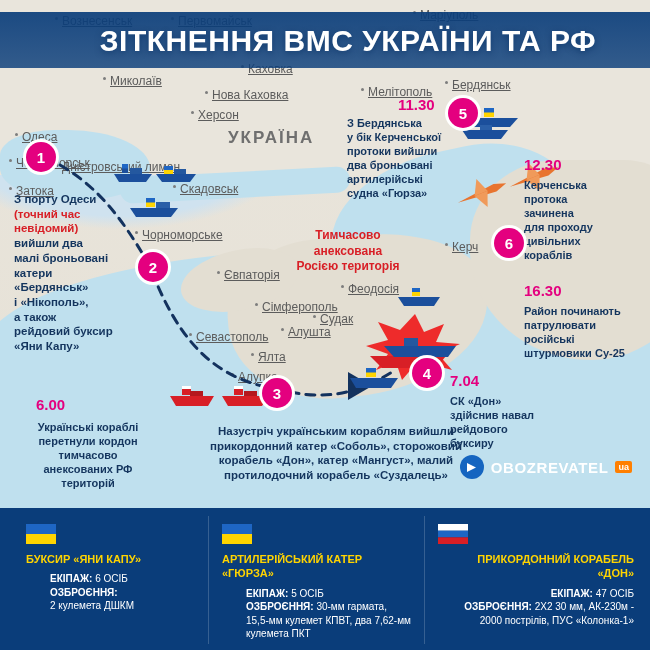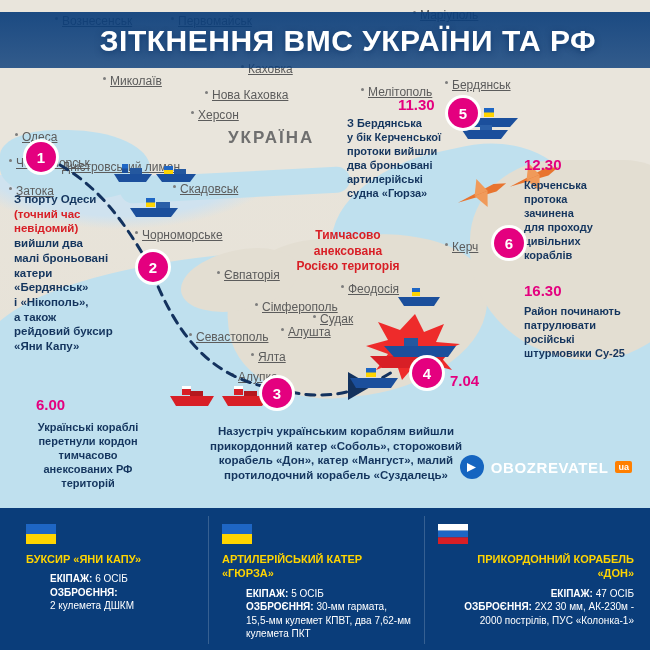--- a/index.html
+++ b/index.html
@@ -368,20 +368,26 @@
 
   <div class="time" style="left:524px;top:282px;">16.30</div>
   <div class="txt" style="left:524px;top:304px;width:122px;font-weight:bold;">
     <div>Район починають</div>
     <div>патрулювати</div>
     <div>російські</div>
     <div>штурмовики Су-25</div>
   </div>
 
   <div class="time" style="left:450px;top:372px;">7.04</div>
+  <div class="txt" style="left:450px;top:394px;width:130px;font-weight:bold;">
+    <div>СК «Дон»</div>
+    <div>здійснив навал</div>
+    <div>рейдового</div>
+    <div>буксиру</div>
+  </div>
 
   <div class="logo">
     <div class="logo-circle">
       <svg width="13" height="13" viewBox="0 0 13 13">
           <path d="M2,2 L11,6.5 L2,11 Z" fill="#ffffff"></path>
         </svg>
     </div>
     <span class="logo-text">OBOZREVATEL</span>
     <span class="logo-ua">ua</span>
   </div>

